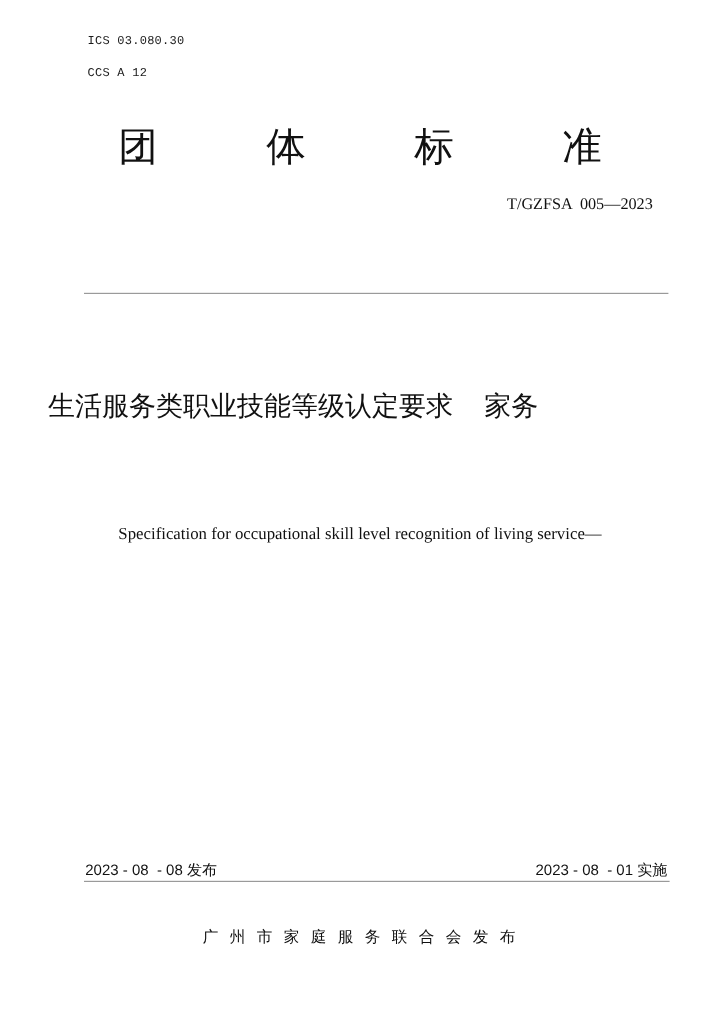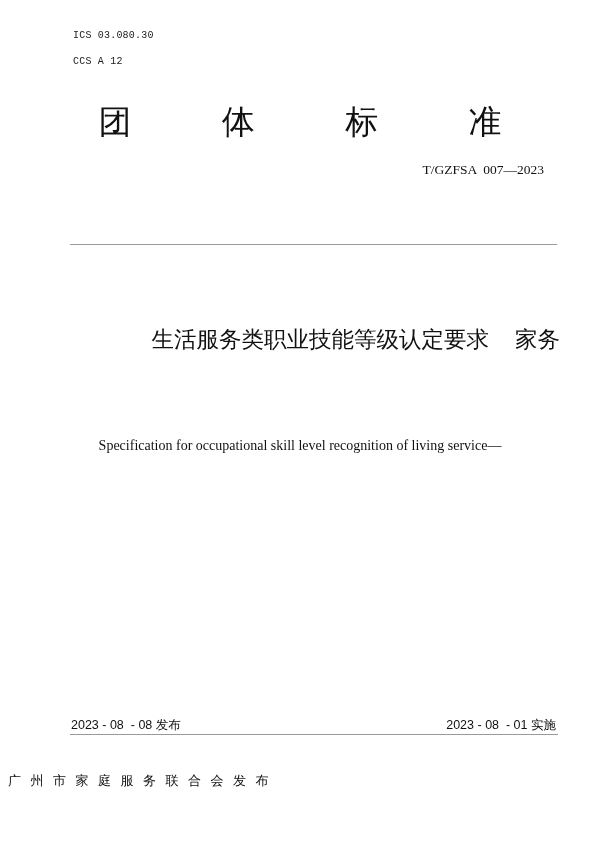--- a/index.html
+++ b/index.html
@@ -55,21 +55,21 @@
       top: 244px;
       width: 487px;
       height: 0;
       border-top: 1.5px solid #9a9a9a;
     }
 
     .title-cn {
       left: 40px;
       width: 520px;
       top: 322px;
-      text-align: right;
+      text-align: left;
       font-family: "DejaVu Sans", sans-serif;
       font-size: 22.5px;
       line-height: 34px;
       color: #111;
     }
     .title-cn .gap { display: inline-block; width: 26px; }
 
     .title-en {
       left: 40px;
       width: 520px;
@@ -97,21 +97,21 @@
       top: 734px;
       width: 488px;
       height: 0;
       border-top: 1.5px solid #9a9a9a;
     }
 
     .publisher {
       left: 0;
       width: 600px;
       top: 772px;
-      text-align: left;
+      text-align: center;
       font-family: "DejaVu Sans", sans-serif;
       font-size: 13px;
       letter-spacing: 9.5px;
       color: #111;
       padding-left: 8px;
       box-sizing: border-box;
     }
   </style>
 </head>
 <body>
@@ -119,21 +119,21 @@
 <div class="abs ics">ICS 03.080.30</div>
 <div class="abs ccs">CCS A 12</div>
 
 <div class="abs std-type">
   <span>团</span>
   <span>体</span>
   <span>标</span>
   <span>准</span>
 </div>
 
-<div class="abs std-number" style="white-space:pre;">T/GZFSA  007—2023</div>
+<div class="abs std-number" style="white-space:pre;">T/GZFSA  005—2023</div>
 
 <div class="abs top-rule"></div>
 
 <div class="abs title-cn">
   <div>
     <span>生活服务类职业技能等级认定要求</span><span class="gap"></span><span>家务</span>
   </div>
 </div>
 
 <div class="abs title-en">

